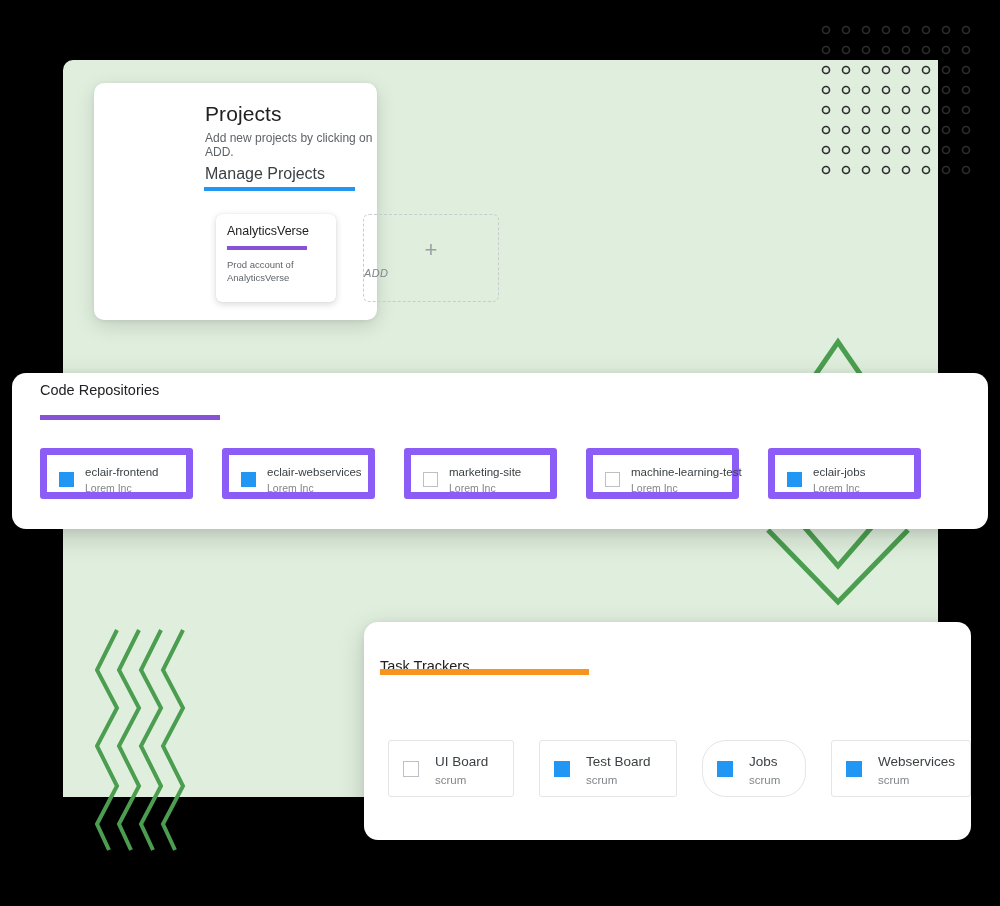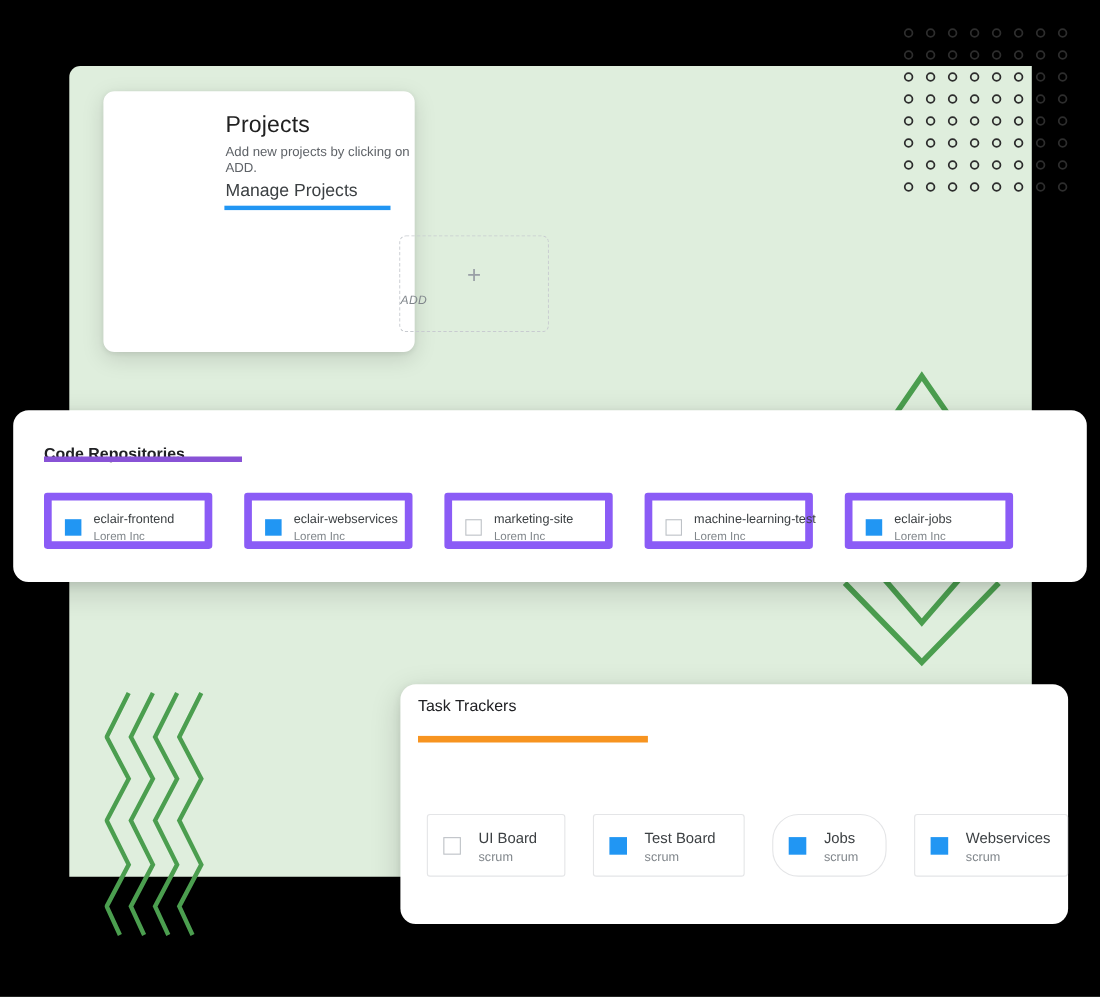--- a/index.html
+++ b/index.html
@@ -181,23 +181,23 @@
   
   #repos-panel {
     left: 12px;
     top: 373px;
     width: 976px;
     height: 156px;
   }
   #repos-panel .head {
     position: absolute;
     left: 28px;
-    top: 32px;
+    top: 9px;
     font-size: 14.5px;
-    font-weight: 700;
+    font-weight: 400;
     color: #202124;
   }
   #repos-panel .rule {
     position: absolute;
     left: 28px;
     top: 42px;
     width: 180px;
     height: 5px;
     background: #8852d6;
   }
@@ -247,21 +247,21 @@
   
   #tasks-panel {
     left: 364px;
     top: 622px;
     width: 607px;
     height: 218px;
   }
   #tasks-panel .head {
     position: absolute;
     left: 16px;
-    top: 12px;
+    top: 36px;
     font-size: 14.5px;
     font-weight: 500;
     color: #202124;
   }
   #tasks-panel .rule {
     position: absolute;
     left: 16px;
     top: 47px;
     width: 209px;
     height: 6px;
@@ -445,20 +445,25 @@
       </g>
     </svg>
   </div>
 
   <div class="panel" id="projects-card">
     <div class="title">Projects</div>
     <div class="subtitle">Add new projects by clicking on ADD.</div>
     <div class="section-head">Manage Projects</div>
     <div class="rule"></div>
 
+    <div class="project-tile">
+      <div class="name">AnalyticsVerse</div>
+      <div class="bar"></div>
+      <div class="desc">Prod account of AnalyticsVerse</div>
+    </div>
 
     <div class="add-tile">
       <div class="plus">+</div>
       <div class="add-label">ADD</div>
     </div>
   </div>
 
   <div class="panel" id="repos-panel">
     <div class="head">Code Repositories</div>
     <div class="rule"></div>

